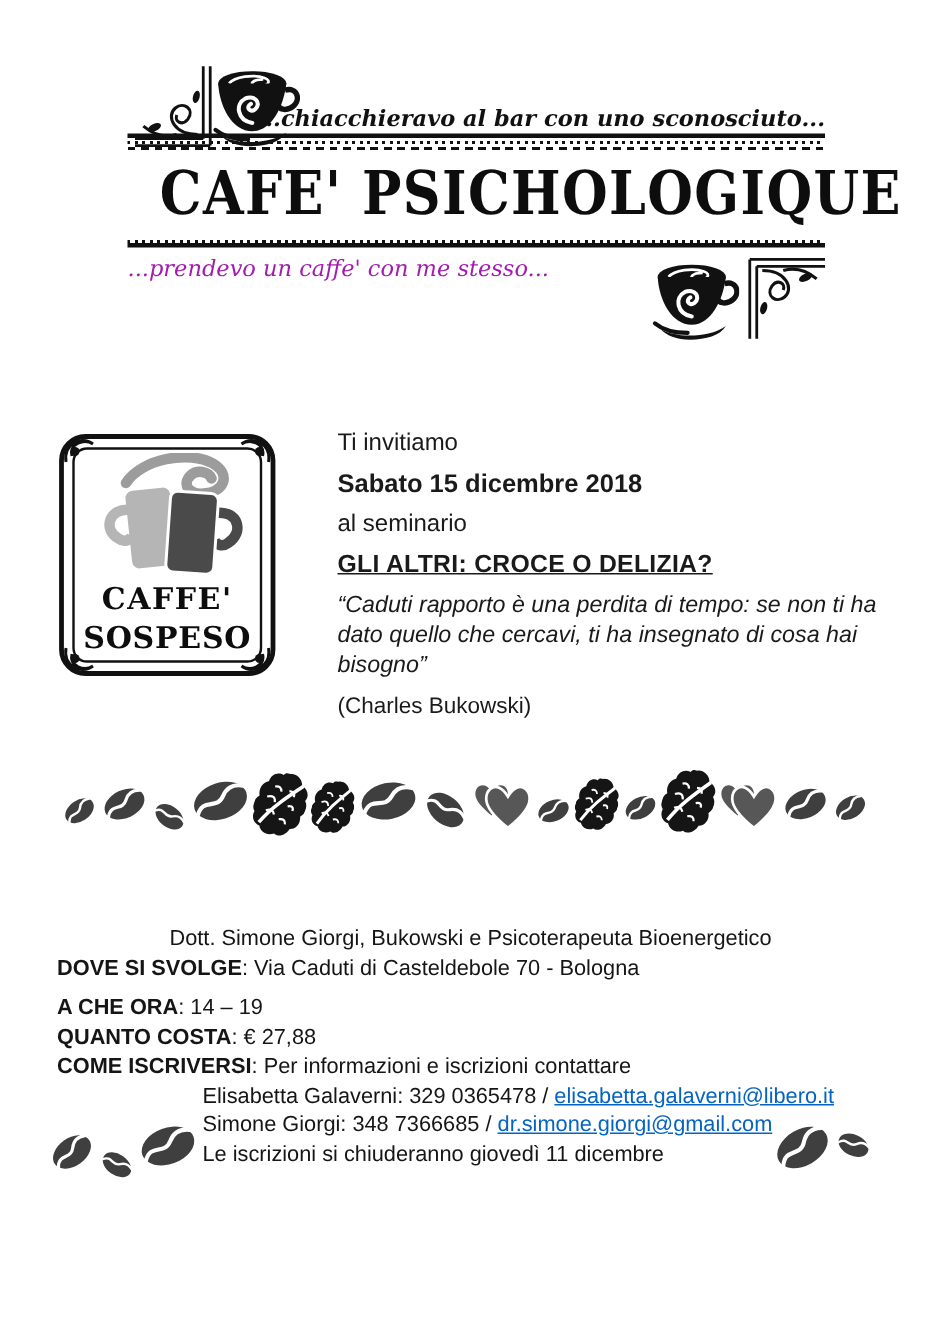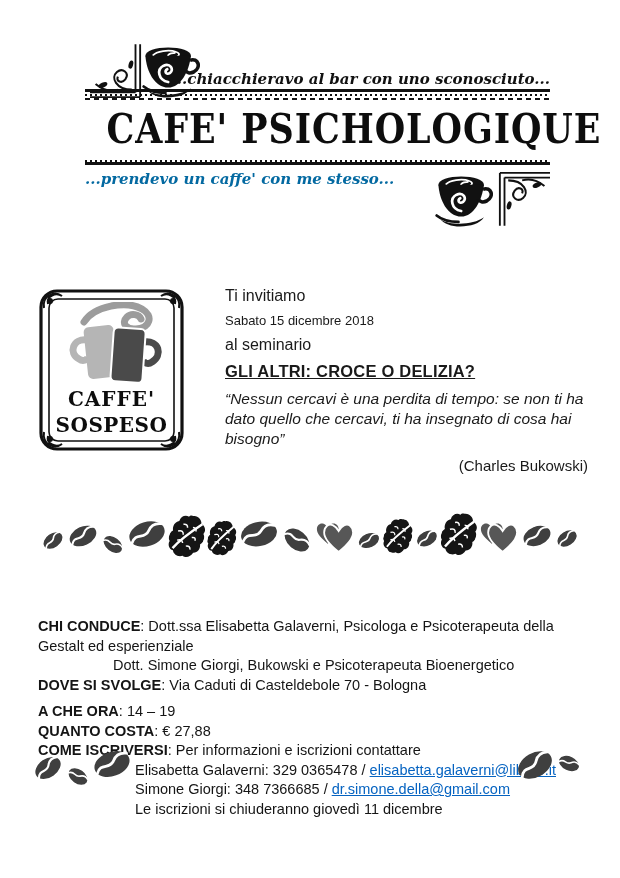--- a/index.html
+++ b/index.html
@@ -26,44 +26,44 @@
   .title{
     position:absolute;left:85px;right:70px;top:100px;height:56px;
     display:flex;align-items:center;
   }
   .title span{
     font-family:"DejaVu Serif",serif;font-weight:bold;font-size:38px;color:#0d0d0d;
     white-space:nowrap;letter-spacing:1px;transform:scale(0.92,1.06);
   }
   .motto-bottom{
     position:absolute;left:85px;top:170px;
-    font-family:"DejaVu Serif",serif;font-style:italic;font-weight:bold;font-size:15px;color:#0369a1;
+    font-family:"DejaVu Serif",serif;font-style:italic;font-weight:normal;font-size:15px;color:#a21caf;
   }
   .cup-bottom{position:absolute;left:433px;top:174px;width:60px;height:54px;color:#111;}
   .flourish-br{position:absolute;left:498px;top:170px;width:52px;height:56px;color:#111;transform:rotate(180deg);}
 
   
   .logo-box{position:absolute;left:38px;top:288px;width:147px;height:164px;}
   .logo-frame{position:absolute;inset:0;}
   .logo-mugs{position:absolute;left:18px;top:14px;width:111px;height:88px;}
   .logo-text{
     position:absolute;left:0;right:0;top:98px;text-align:center;
     font-family:"DejaVu Serif",serif;font-weight:bold;color:#0d0d0d;line-height:26px;font-size:20px;letter-spacing:1px;
   }
   .logo-text .l2{letter-spacing:0.5px;}
 
   
   .invite{position:absolute;left:210px;top:287px;width:378px;}
   .invite .row{margin:0 0 8px 15px;}
   .inv-intro{font-size:16px;}
-  .inv-date{font-size:13px;font-weight:normal;}
+  .inv-date{font-size:17px;font-weight:bold;}
   .inv-pre{font-size:16px;}
   .inv-title{font-size:16.5px;font-weight:bold;text-decoration:underline;letter-spacing:0.2px;}
   .inv-quote{font-size:15.5px;font-style:italic;line-height:20px;margin-bottom:3px;}
-  .inv-author{font-size:15px;text-align:right;}
+  .inv-author{font-size:15px;}
 
   
   .beans-row{
     position:absolute;left:42px;right:42px;top:505px;height:62px;
     display:flex;justify-content:space-between;align-items:center;
   }
   .deco{display:inline-flex;line-height:0;}
   .beans-corner{position:absolute;display:flex;gap:4px;align-items:center;}
   .beans-bl{left:33px;top:755px;}
   .beans-br{left:516px;top:752px;}
@@ -186,21 +186,21 @@
       <div class="l1">CAFFE'</div>
       <div class="l2">SOSPESO</div>
     </div>
   </div>
 
   <div class="invite">
     <div class="row inv-intro">Ti invitiamo</div>
     <div class="row inv-date">Sabato 15 dicembre 2018</div>
     <div class="row inv-pre">al seminario</div>
     <div class="row inv-title">GLI ALTRI: CROCE O DELIZIA?</div>
-    <div class="row inv-quote">“Nessun cercavi è una perdita di tempo: se non ti ha dato quello che cercavi, ti ha insegnato di cosa hai bisogno”</div>
+    <div class="row inv-quote">“Caduti rapporto è una perdita di tempo: se non ti ha dato quello che cercavi, ti ha insegnato di cosa hai bisogno”</div>
     <div class="row inv-author">(Charles Bukowski)</div>
   </div>
 
   <div class="beans-row" id="beans-row">
       <span class="deco" style="color: rgb(63, 63, 63); transform: translateY(4px) rotate(-35deg);">
         <svg width="22" height="15" viewBox="0 0 44 30">
           <use href="#sym-bean"></use>
         </svg>
       </span>
       <span class="deco" style="color: rgb(63, 63, 63); transform: translateY(0px) rotate(-25deg);">
@@ -274,29 +274,28 @@
         </svg>
       </span>
       <span class="deco" style="color: rgb(63, 63, 63); transform: translateY(2px) rotate(-32deg);">
         <svg width="22" height="15" viewBox="0 0 44 30">
           <use href="#sym-bean"></use>
         </svg>
       </span>
     </div>
 
   <div class="info">
-    <div><b>CHI CONDUCE</b><span>: Dott.ssa Elisabetta Galaverni, Psicologa e Psicoterapeuta della Gestalt ed esperienziale</span></div>
     <div class="indent1">Dott. Simone Giorgi, Bukowski e Psicoterapeuta Bioenergetico</div>
     <div><b>DOVE SI SVOLGE</b><span>: Via Caduti di Casteldebole 70 - Bologna</span></div>
     <div class="spacer"></div>
     <div><b>A CHE ORA</b><span>: 14 – 19</span></div>
     <div><b>QUANTO COSTA</b><span>: € 27,88</span></div>
     <div><b>COME ISCRIVERSI</b><span>: Per informazioni e iscrizioni contattare</span></div>
     <div class="indent2"><span>Elisabetta Galaverni: 329 0365478 / </span><a class="mail">elisabetta.galaverni@libero.it</a></div>
-    <div class="indent2"><span>Simone Giorgi: 348 7366685 / </span><a class="mail">dr.simone.della@gmail.com</a></div>
+    <div class="indent2"><span>Simone Giorgi: 348 7366685 / </span><a class="mail">dr.simone.giorgi@gmail.com</a></div>
     <div class="indent2">Le iscrizioni si chiuderanno giovedì 11 dicembre</div>
   </div>
 
   <div class="beans-corner beans-bl" id="beans-bl">
       <span class="deco" style="color: rgb(63, 63, 63); transform: translateY(0px) rotate(-35deg);">
         <svg width="30" height="20" viewBox="0 0 44 30">
           <use href="#sym-bean"></use>
         </svg>
       </span>
       <span class="deco" style="color: rgb(63, 63, 63); transform: translateY(8px) rotate(35deg);">

